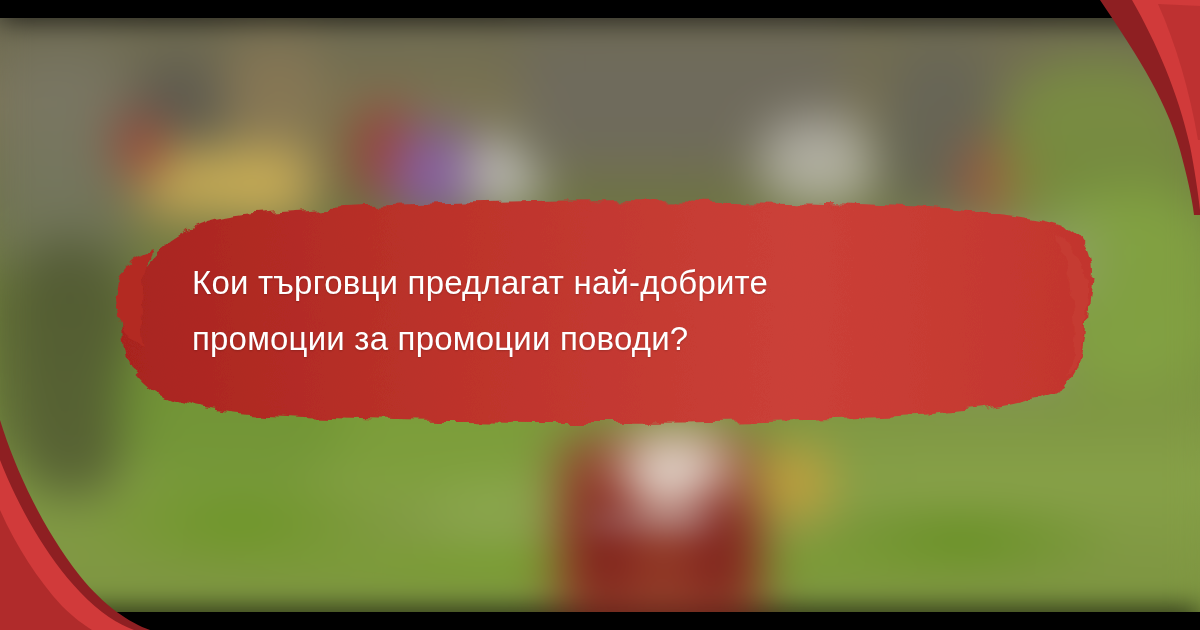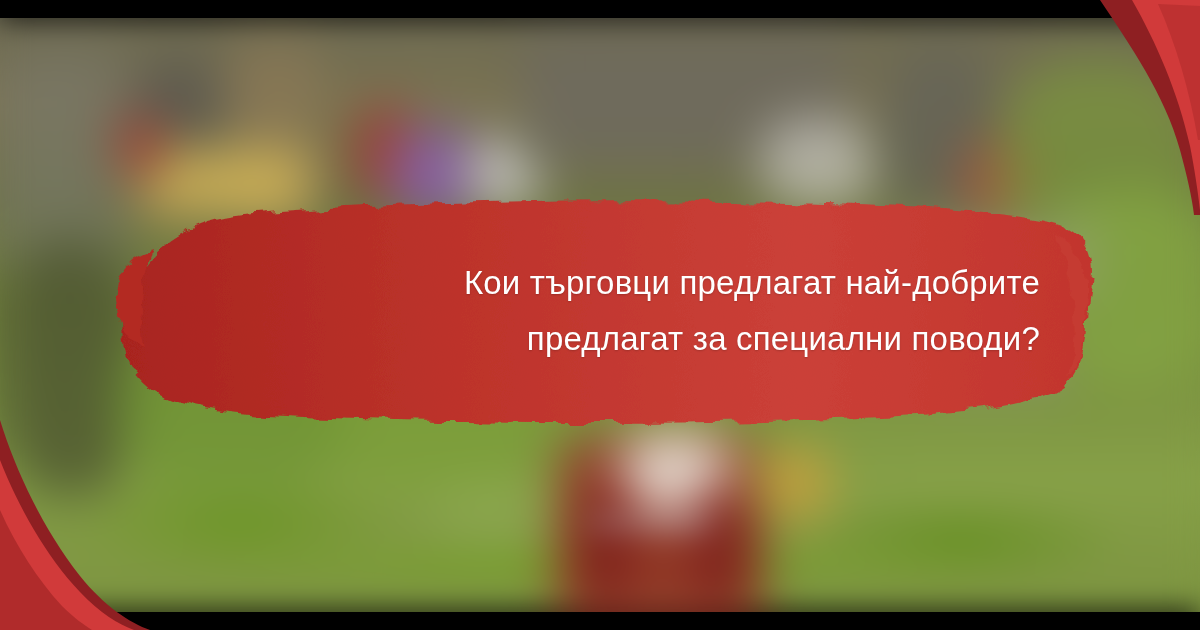--- a/index.html
+++ b/index.html
@@ -115,24 +115,24 @@
     position: absolute;
     left: 104px;
     top: 196px;
     width: 995px;
     height: 240px;
   }
   .banner svg { display: block; }
 
   .banner-text {
     position: absolute;
-    left: 180px;
+    left: 192px;
     top: 255px;
     width: 860px;
-    text-align: right;
+    text-align: left;
     color: #ffffff;
     font-size: 33px;
     line-height: 56px;
     font-weight: 400;
     letter-spacing: 0.2px;
     text-shadow: 0 1px 2px rgba(0,0,0,0.18);
   }
   .banner-text .line { display: block; white-space: nowrap; }
 </style>
 </head>
@@ -217,16 +217,16 @@
                  C14,158 22,128 18,112
                  C14,96 20,92 36,78 Z" fill="url(#brushGrad)"></path>
         <path d="M12,92 C20,70 30,60 48,54 C36,80 32,120 40,152 C26,142 10,120 12,92 Z" fill="#b32b24"></path>
         <path d="M950,40 C972,48 984,70 982,100 C980,130 986,160 966,178 C974,140 972,80 950,40 Z" fill="#c53a31"></path>
       </g>
     </svg>
   </div>
 
   <div class="banner-text">
     <span class="line">Кои търговци предлагат най-добрите</span>
-    <span class="line">предлагат за специални поводи?</span>
+    <span class="line">промоции за промоции поводи?</span>
   </div>
 
 </div>
 
 </body></html>

